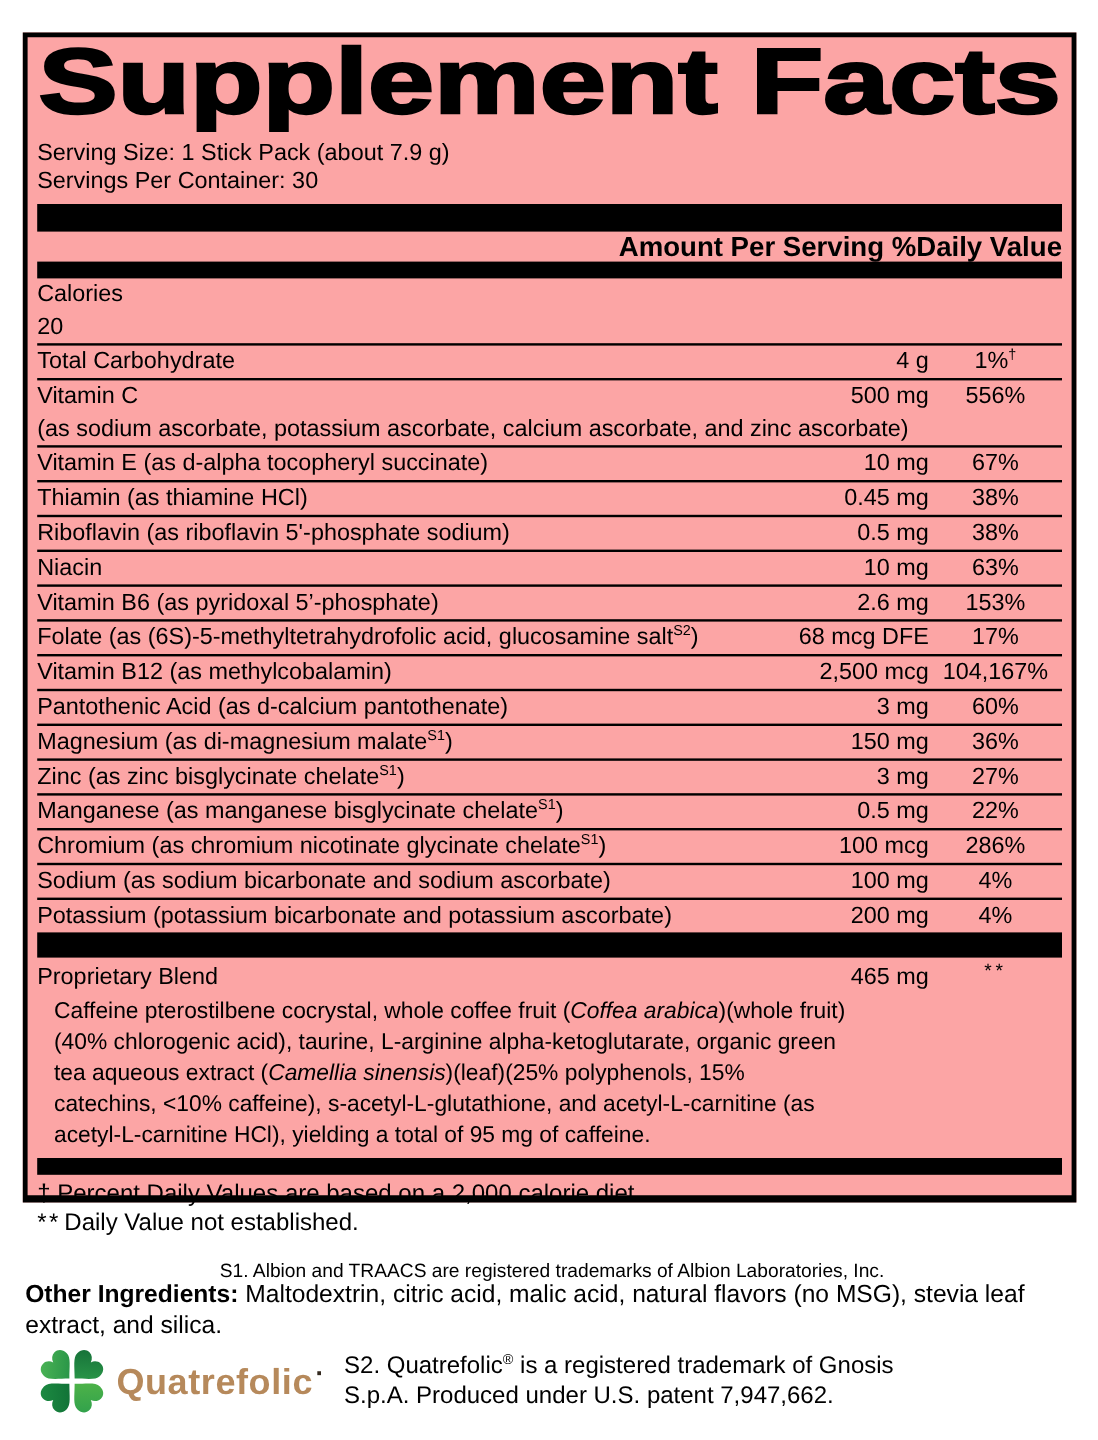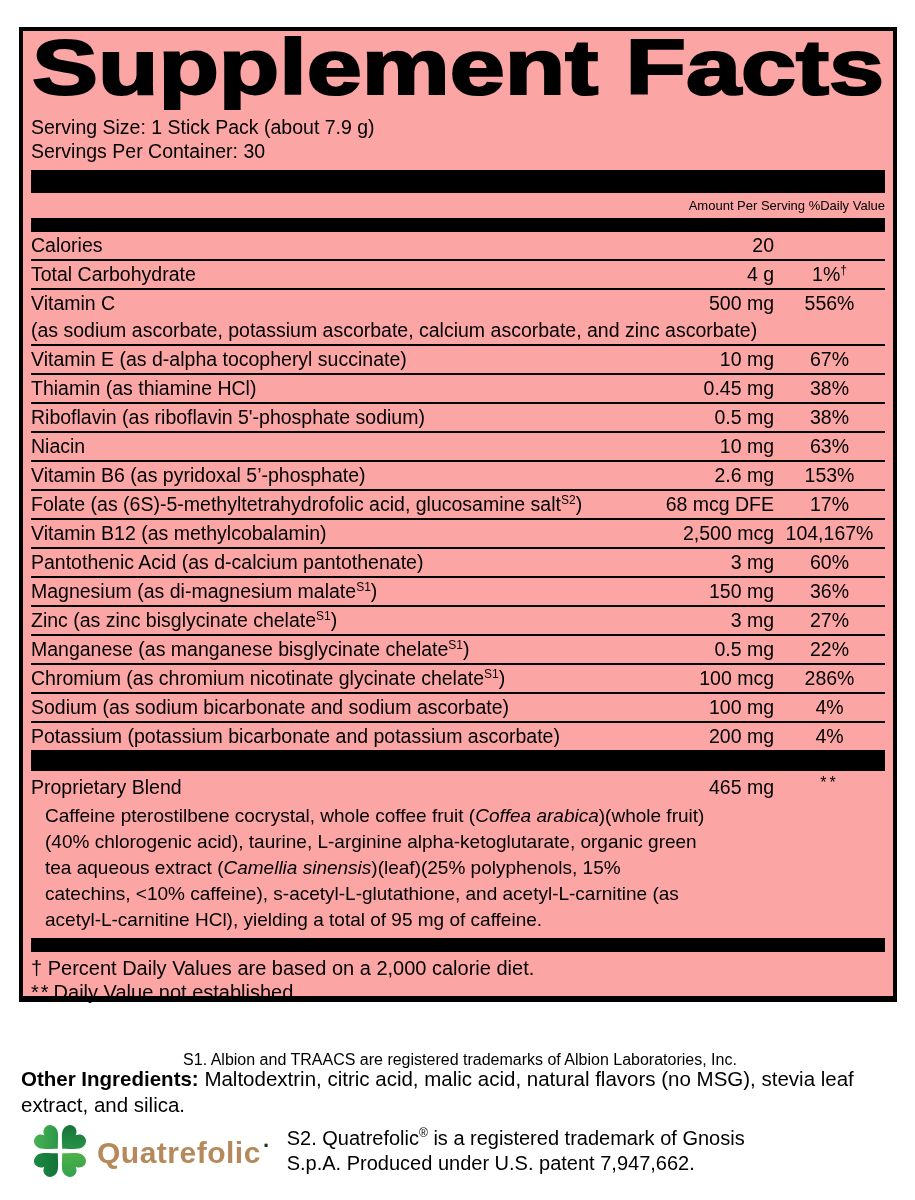--- a/index.html
+++ b/index.html
@@ -15,26 +15,26 @@
 
   .serving{font-size:19.5px;line-height:24px;}
   .serving:first-of-type{margin-top:5px;}
 
   .bar{background:#000;width:100%;}
   .bar-1{height:23px;margin-top:7px;}
   .bar-2{height:14px;}
   .bar-3{height:21px;}
   .bar-4{height:14px;}
 
-  .colhead{display:flex;justify-content:flex-end;font-weight:normal;font-size:13px;line-height:25px;}
+  .colhead{display:flex;justify-content:flex-end;font-weight:bold;font-size:23px;line-height:25px;}
   .colhead .amt-h{white-space:pre;}
   .colhead .dv-h{white-space:pre;}
 
   .row{display:flex;flex-wrap:wrap;align-items:baseline;border-top:2px solid #000;font-size:19.5px;line-height:27px;}
-  .row.first{border-top:none;}
+  .row.first{border-top:none;flex-direction:column;}
   .rname{flex:1;white-space:nowrap;overflow:visible;}
   .ramt{text-align:right;white-space:nowrap;}
   .rdv{width:111px;text-align:center;white-space:nowrap;}
   .rsub{width:100%;line-height:27px;}
   sup{font-size:12px;vertical-align:super;line-height:0;}
 
   .blend-head{display:flex;align-items:baseline;font-size:19.5px;line-height:29px;padding-top:2px;}
   .blend-head .rname{flex:1;}
   .stars{width:111px;text-align:center;font-size:16px;letter-spacing:3px;position:relative;top:-6px;}
   .blend-desc{padding-left:14px;width:664px;font-size:19px;line-height:26px;padding-bottom:5px;}

